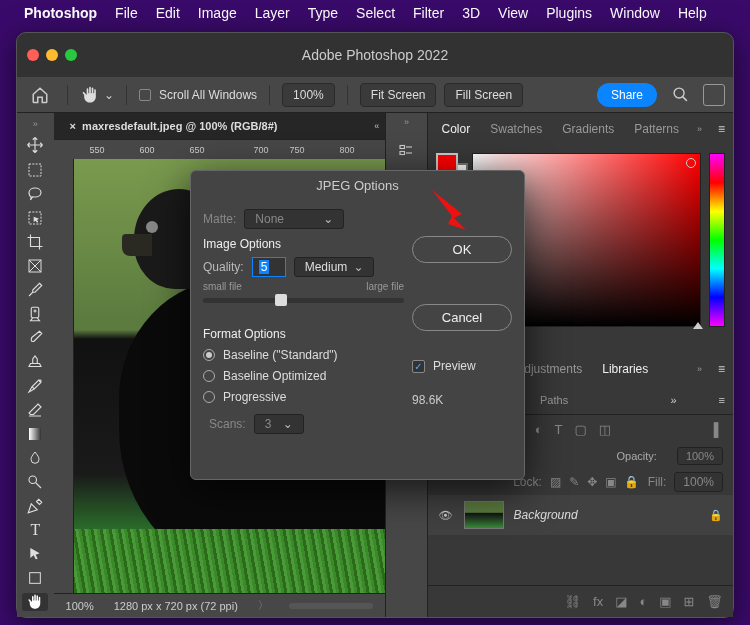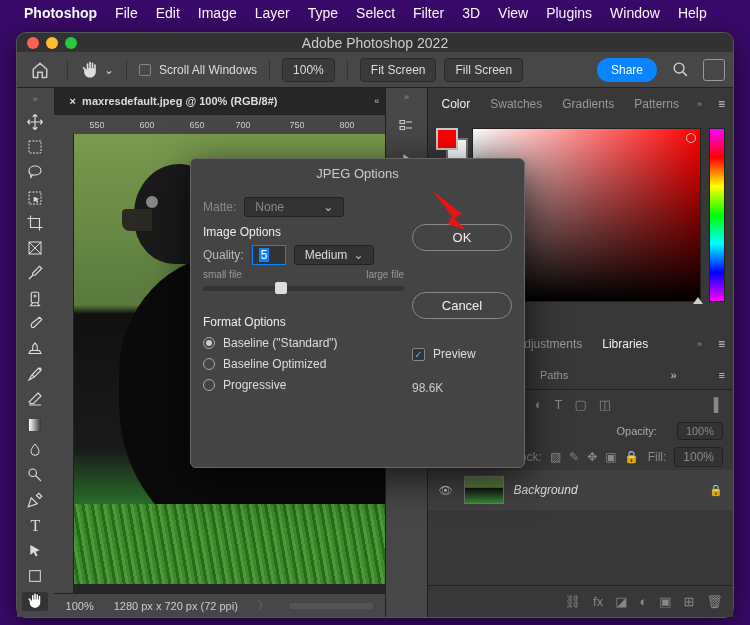--- a/index.html
+++ b/index.html
@@ -5,21 +5,21 @@
   * { margin: 0; padding: 0; box-sizing: border-box; font-family: -apple-system, Helvetica, Arial, sans-serif; }
   body { width: 750px; height: 625px; background: #3a0a6b; overflow: hidden; position: relative; }
 
   
   .mac-menubar { height: 26px; background: #3a0a6b; color: #fff; display: flex; align-items: center; padding: 0 6px; font-size: 14px; gap: 18px; }
   .mac-menubar .apple { font-size: 15px; }
   .mac-menubar .app { font-weight: 600; }
 
   
   .window { position: absolute; left: 16px; top: 32px; width: 718px; height: 586px; background: #323232; border-radius: 10px; box-shadow: 0 6px 30px rgba(0,0,0,.6); display: flex; flex-direction: column; border: 1px solid #555; }
-  .titlebar { height: 19px; display: flex; align-items: center; padding: 0 10px; color: #ccc; font-size: 14px; position: relative; }
+  .titlebar { height: 44px; display: flex; align-items: center; padding: 0 10px; color: #ccc; font-size: 14px; position: relative; }
   .traffic { display: flex; gap: 7px; }
   .tlight { width: 12px; height: 12px; border-radius: 50%; }
   .tlight.red{background:#ff5f57;} .tlight.yel{background:#febc2e;} .tlight.grn{background:#28c840;}
   .titlebar .title { position:absolute; left:50%; transform:translateX(-50%); }
 
   .toolbar-row { height: 36px; background: #474747; display:flex; align-items:center; padding:0 8px; gap:8px; font-size:12px; color:#ddd; border-bottom:1px solid #222;}
   .home-btn{width:30px;height:26px;display:flex;align-items:center;justify-content:center;}
   .hand-grp{display:flex;align-items:center;gap:4px;}
   .chk{width:12px;height:12px;border:1px solid #888;border-radius:2px;display:inline-block;}
   .divider{width:1px;height:20px;background:#333;margin:0 4px;}
@@ -82,21 +82,21 @@
   .dd{background:#333;border:1px solid #222;border-radius:3px;padding:2px 8px;color:#888;display:inline-flex;align-items:center;gap:6px;}
   .locks{height:26px;display:flex;align-items:center;justify-content:flex-end;gap:8px;padding:0 10px;color:#888;font-size:12px;}
   .layer-row{height:40px;display:flex;align-items:center;gap:10px;padding:0 10px;background:#414141;}
   .eye{width:16px;text-align:center;color:#ccc;}
   .thumb{width:40px;height:28px;background:linear-gradient(to bottom,#5a7a3e 40%,#111 42%,#3a8a3a 100%);border:1px solid #777;}
   .layer-row .name{flex:1;color:#ddd;font-style:italic;font-size:12px;}
   .lock{color:#bbb;}
   .layer-btm{margin-top:auto;height:32px;display:flex;align-items:center;justify-content:flex-end;gap:12px;padding:0 10px;color:#888;border-top:1px solid #222;font-size:13px;}
 
   
-  .dialog{position:absolute;left:190px;top:158px;width:335px;height:310px;background:#444;border:1px solid #666;border-radius:6px;box-shadow:0 10px 40px rgba(0,0,0,.7);color:#ddd;font-size:12px;}
+  .dialog{position:absolute;left:190px;top:170px;width:335px;height:310px;background:#444;border:1px solid #666;border-radius:6px;box-shadow:0 10px 40px rgba(0,0,0,.7);color:#ddd;font-size:12px;}
   .dlg-title{height:28px;display:flex;align-items:center;justify-content:center;font-size:13px;color:#ccc;}
   .dlg-body{display:flex;padding:6px 12px 10px 12px;gap:8px;}
   .dlg-left{flex:1;}
   .dlg-right{width:100px;display:flex;flex-direction:column;gap:10px;align-items:stretch;}
   .row{display:flex;align-items:center;gap:8px;margin:4px 0;}
   .lbl{color:#bbb;}
   .field{background:#333;border:1px solid #222;border-radius:3px;padding:2px 10px;min-width:50px;display:inline-flex;align-items:center;gap:6px;}
   .field.sel::after{content:'⌄';color:#bbb;margin-left:auto;}
   .q-input{background:#333;border:1px solid #0a84ff;padding:2px 6px;width:34px;color:#fff;}
   .q-input span{background:#0a84ff;color:#fff;padding:0 2px;}
@@ -298,21 +298,21 @@
     <div class="canvas-region">
       <div class="doc-tab">
         <span>×&nbsp;&nbsp;</span>
           <span>maxresdefault.jpeg @ 100% (RGB/8#)</span>
         <span class="chevrons">«</span>
       </div>
       <div class="ruler-h">
         <span style="left:36px">550</span>
         <span style="left:86px">600</span>
         <span style="left:136px">650</span>
-        <span style="left:182px">700</span>
+        <span style="left:200px">700</span>
         <span style="left:236px">750</span>
         <span style="left:286px">800</span>
 
       </div>
       <div class="canvas-inner">
         <div class="ruler-v"></div>
         <div class="canvas">
           <div class="bird-img">
             <div class="bird-body"></div>
             <div class="bird-head"></div>
@@ -454,20 +454,24 @@
         <span>Baseline ("Standard")</span>
       </div>
       <div class="radio-row">
         <span class="radio"></span>
         <span>Baseline Optimized</span>
       </div>
       <div class="radio-row">
         <span class="radio"></span>
         <span>Progressive</span>
       </div>
+      <div class="scans-row">
+        <span>Scans:</span>
+        <span class="field sel" style="width:50px;color:#888;">3</span>
+      </div>
     </div>
     <div class="dlg-right">
       <div class="dlg-btn">OK</div>
       <div class="dlg-btn">Cancel</div>
       <div class="row" style="margin-top:18px;">
         <span class="chkbox checked"></span>
         <span>Preview</span>
       </div>
       <div class="estimate">98.6K</div>
     </div>

